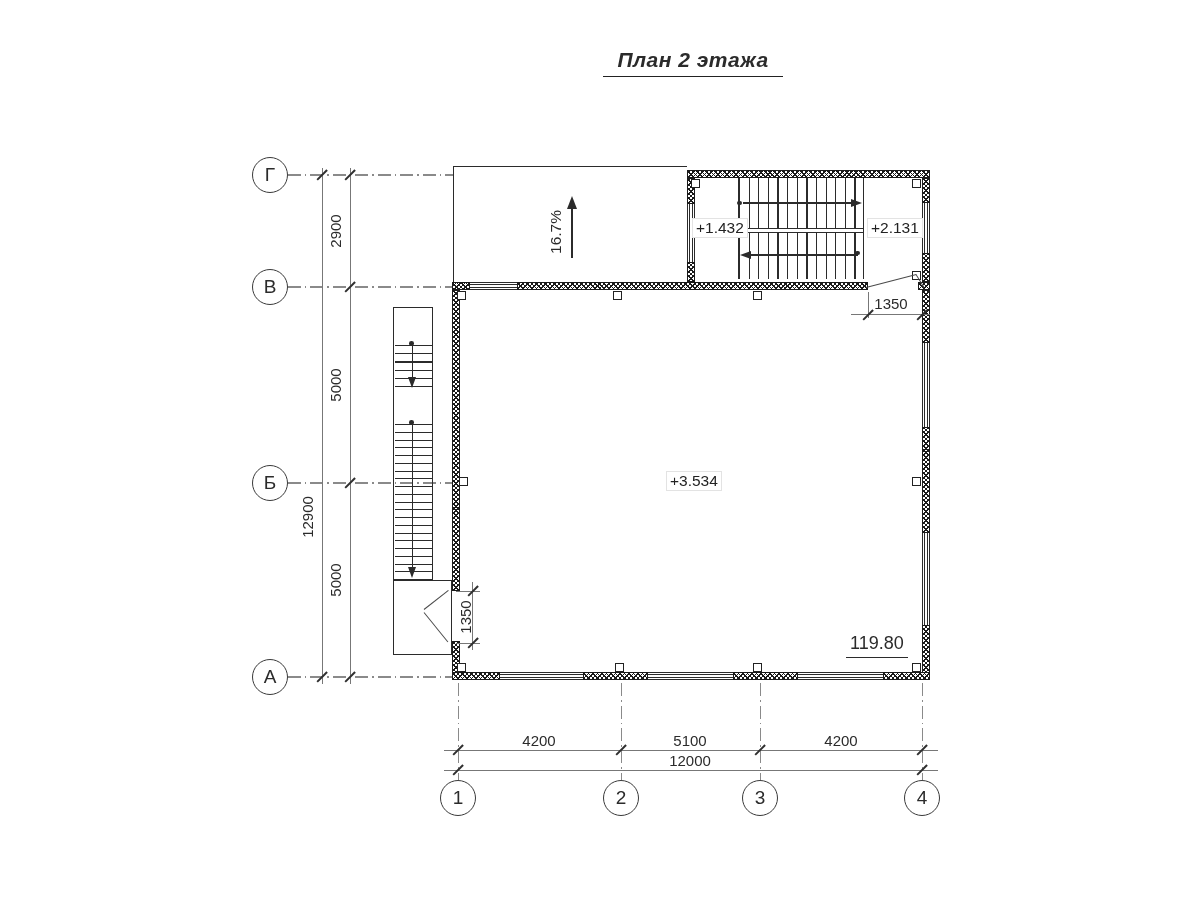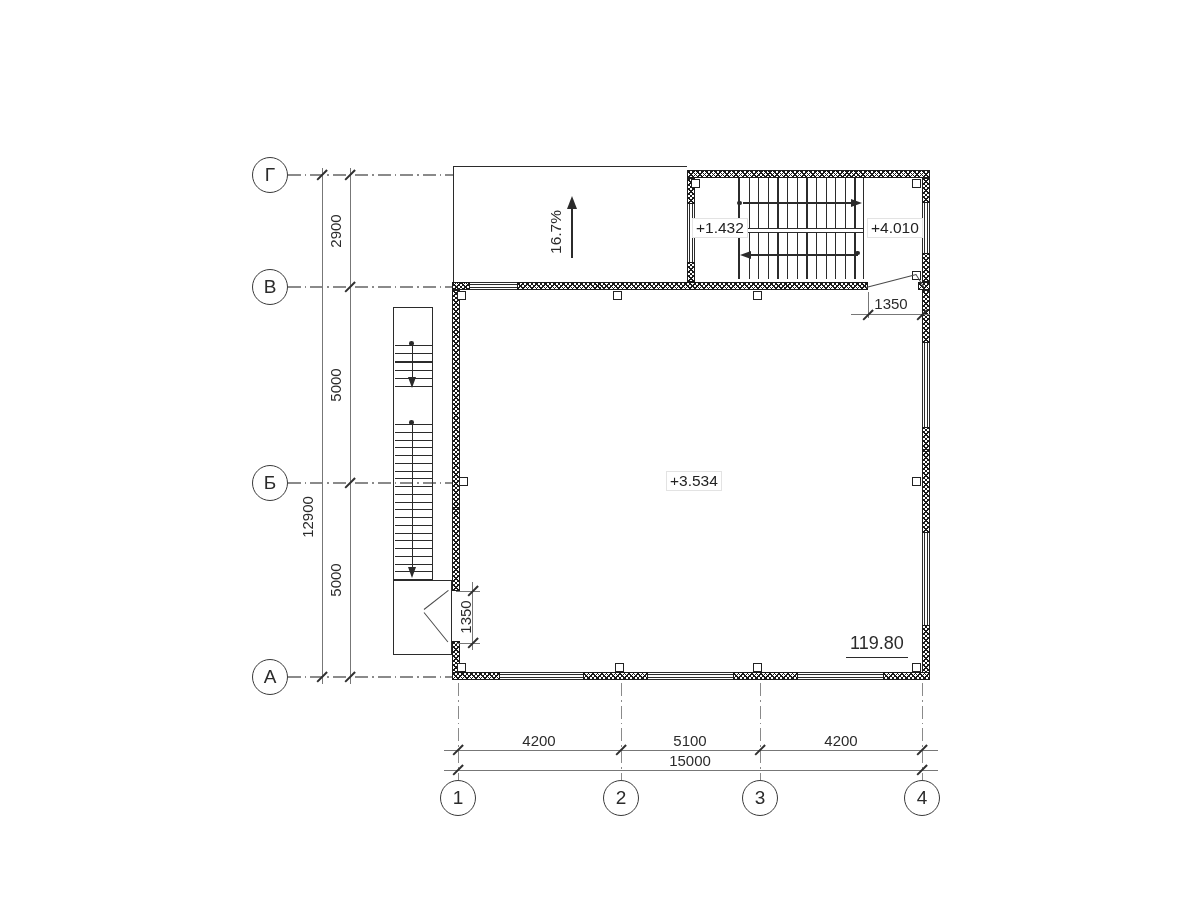--- a/index.html
+++ b/index.html
@@ -40,20 +40,21 @@
   .lvl{position:absolute;background:#fff;border:1px solid #e3e3e3;padding:0 3px;font-size:15.5px;line-height:18px;color:#222;white-space:nowrap;}
   .title{position:absolute;font-style:italic;font-weight:600;font-size:21px;letter-spacing:.5px;
          border-bottom:1.6px solid #222;padding-bottom:4px;text-align:center;}
   .elev{position:absolute;font-size:18px;border-bottom:1.6px solid #2b2b2b;padding:0 4px 3px;}
 </style>
 </head>
 <body>
 
 <div class="sheet">
 
+  <div class="title" style="left:603px;top:48px;width:180px;">План 2 этажа</div>
 
   <div class="bubble" style="left:252px;top:157px;">
       <span>Г</span>
     </div>
   <div class="bubble" style="left:252px;top:269px;">
       <span>В</span>
     </div>
   <div class="bubble" style="left:252px;top:465px;">
       <span>Б</span>
     </div>
@@ -100,21 +101,21 @@
   <div class="dim" style="left:444px;top:769.5px;width:494px;height:1px;"></div>
   <div class="tick" style="left:451px;top:749.2px;"></div>
   <div class="tick" style="left:614px;top:749.2px;"></div>
   <div class="tick" style="left:753px;top:749.2px;"></div>
   <div class="tick" style="left:915px;top:749.2px;"></div>
   <div class="tick" style="left:451px;top:769.2px;"></div>
   <div class="tick" style="left:915px;top:769.2px;"></div>
   <div class="dimtxt" style="left:504px;top:733px;width:70px;">4200</div>
   <div class="dimtxt" style="left:655px;top:733px;width:70px;">5100</div>
   <div class="dimtxt" style="left:806px;top:733px;width:70px;">4200</div>
-  <div class="dimtxt" style="left:655px;top:753px;width:70px;">15000</div>
+  <div class="dimtxt" style="left:655px;top:753px;width:70px;">12000</div>
 
   <div class="lineh" style="left:453px;top:166px;width:234px;"></div>
   <div class="linev" style="left:453px;top:166px;height:117px;"></div>
   <div class="arrline" style="left:571px;top:208px;width:1.6px;height:50px;"></div>
   <div class="ah" style="left:566.5px;top:196px;border-left:5px solid transparent;border-right:5px solid transparent;border-bottom:13px solid #2b2b2b;"></div>
   <div class="dimtxt" style="left:521px;top:224px;width:70px;font-size:15.5px;transform:rotate(-90deg);">16.7%</div>
 
   <div class="wall" style="left:687px;top:170px;width:243px;height:8px;"></div>
   <div class="wall" style="left:687px;top:178px;width:8px;height:26px;"></div>
   <div class="winv" style="left:687px;top:204px;width:8px;height:58px;"></div>
@@ -193,17 +194,17 @@
   <div class="dimtxt" style="left:866px;top:296px;width:50px;">1350</div>
 
   <div class="dim" style="left:456px;top:590.5px;width:24px;height:1px;"></div>
   <div class="dim" style="left:456px;top:642.5px;width:24px;height:1px;"></div>
   <div class="dim" style="left:472px;top:582px;width:1px;height:68px;"></div>
   <div class="tick" style="left:465.5px;top:590.2px;"></div>
   <div class="tick" style="left:465.5px;top:642.2px;"></div>
   <div class="dimtxt" style="left:441px;top:609px;width:50px;transform:rotate(-90deg);">1350</div>
 
   <div class="lvl" style="left:692px;top:218px;">+1.432</div>
-  <div class="lvl" style="left:867px;top:218px;">+4.010</div>
+  <div class="lvl" style="left:867px;top:218px;">+2.131</div>
   <div class="lvl" style="left:666px;top:471px;">+3.534</div>
   <div class="elev" style="left:846px;top:633px;">119.80</div>
 
 </div>
 
 </body></html>

